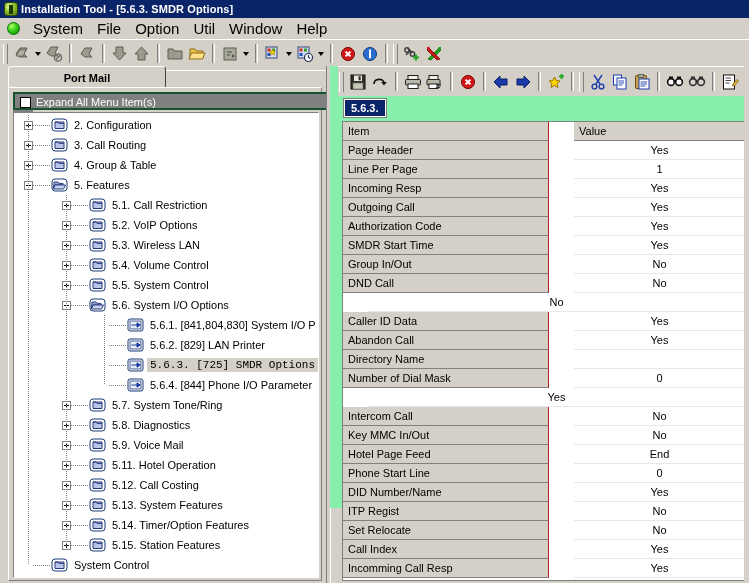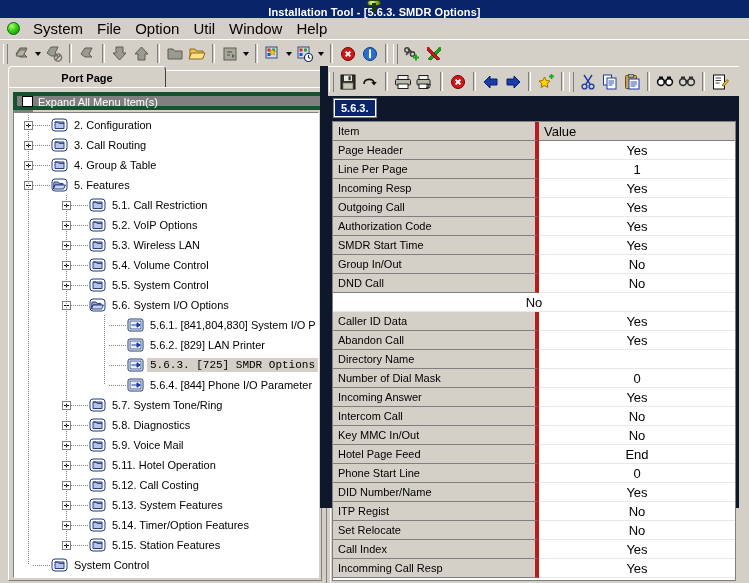--- a/index.html
+++ b/index.html
@@ -16,21 +16,20 @@
   
   .titlebar {
     height: 18px;
     background: #0a246a;
     color: #ffffff;
     display: flex; align-items: center;
     padding: 0 2px;
     font-weight: bold;
     font-size: 11px;
     letter-spacing: 0.1px;
-    flex-direction: column;
   }
   .titlebar .appicon {
     width: 14px; height: 14px; margin: 0 3px 0 2px;
     border-radius: 3px;
     background: radial-gradient(circle at 35% 30%, #eaf7a0 0%, #8fbf2a 45%, #4d7a0a 100%);
     border: 1px solid #2d4a05;
     box-sizing: border-box;
     position: relative;
   }
   .titlebar .appicon::after{
@@ -110,23 +109,23 @@
   .panelbody {
     position:absolute; left:8px; top:21px; width:314px; height:494px;
     background:#d4d0c8;
     border:1px solid #ffffff;
     border-right-color:#808080; border-bottom-color:#808080;
     box-sizing:border-box;
   }
   .expandbar {
     position:absolute; left:4px; top:4px; width:334px; height:18px;
     background:#808080;
-    display:flex; align-items:flex-start;
+    display:flex; align-items:flex-end;
     box-sizing:border-box;
-    border:4px solid #14532d;
+    border:2px solid #14532d;
   }
   .expandbar .cb {
     width:11px; height:11px; margin:0 5px 0 5px; background:#ffffff;
     border:1px solid #000; box-sizing:border-box; flex:0 0 auto;
   }
   .expandbar .lbl { color:#ffffff; font-size:11px; white-space:nowrap; }
   .expandbar .plus {
     position:absolute; right:2px; top:1px; width:15px; height:15px;
     background:#ffffff; border:1px solid #000; box-sizing:border-box;
     display:flex; align-items:center; justify-content:center;
@@ -157,21 +156,21 @@
            background-image: linear-gradient(to bottom,#808080 1px, transparent 1px);
            background-size:1px 2px; }
   .folder {
     width:17px; height:14px; flex:0 0 auto; position:relative; margin-right:6px;
   }
   .folder svg{ display:block; }
   .tlabel { font-size:11px; color:#000; }
   .tlabel.sel { background:#d4d0c8; padding:1px 3px; margin-left:-3px;font-family:Liberation Mono, monospace; }
 
   
-  .rightpane { position:absolute; left:320px; top:0; width:419px; height:442px; background:#0f172a; }
+  .rightpane { position:absolute; left:330px; top:0; width:419px; height:442px; background:#86efac; }
   .rtoolbar {
     position:absolute; left:8px; top:0px; width:411px; height:30px;
     display:flex; align-items:center;
     background:#d4d0c8;
     border-top:1px solid #ffffff;
     box-sizing:border-box;
   }
   .rbadge {
     position:absolute; left:14px; top:33px;
     background:#0a246a; color:#ffffff; font-weight:bold; font-size:11px;
@@ -182,33 +181,33 @@
     position:absolute; left:12px; top:55px; width:404px; height:460px;
     border:1px solid #808080;
     box-sizing:border-box;
     background:#ffffff;
     overflow:hidden;
   }
   .grow { display:flex; height:19px; box-sizing:border-box; }
   .gcell-item {
     width:206px; box-sizing:border-box;
     background:#d4d0c8;
-    border-right:4px solid #b91c1c;
+    border-right:1px solid #b91c1c;
     border-bottom:1px solid #808080;
     padding-left:5px;
     display:flex; align-items:center;
     font-size:11px; color:#000;
     white-space:nowrap; overflow:hidden;
   }
   .gcell-val {
     flex:1; box-sizing:border-box;
     background:#ffffff;
     border-bottom:1px solid #e8e8e8;
     display:flex; align-items:center; justify-content:center;
-    font-size:13px; color:#000;
+    font-size:11px; color:#000;margin-left:25px;
   }
   .grow.hdr .gcell-item { background:#d4d0c8; border-bottom:1px solid #808080; }
   .grow.hdr .gcell-val {
     background:#d4d0c8; justify-content:flex-start; padding-left:5px;
     border-bottom:1px solid #808080;
   }
 
   
   .splitter {
     position:absolute; left:326px; top:0; width:5px; height:517px;
@@ -372,21 +371,21 @@
   </div>
 
   <div class="main">
 
     <div class="leftedge"></div>
 
     <div class="leftpane">
       <div class="tabstrip">
         <div class="tabrest"></div>
         <div class="tab">
-          <span>Port Page</span>
+          <span>Port Mail</span>
         </div>
       </div>
 
       <div class="panelbody">
         <div class="expandbar">
           <div class="cb"></div>
           <div class="lbl">Expand All Menu Item(s)</div>
           <div class="plus">+</div>
         </div>
         <div class="treecorner"></div>
@@ -882,21 +881,20 @@
             </div>
             <div class="grow">
               <div class="gcell-item">Directory Name</div>
               <div class="gcell-val"></div>
             </div>
             <div class="grow">
               <div class="gcell-item">Number of Dial Mask</div>
               <div class="gcell-val">0</div>
             </div>
             <div class="grow">
-              <div class="gcell-item">Incoming Answer</div>
               <div class="gcell-val">Yes</div>
             </div>
             <div class="grow">
               <div class="gcell-item">Intercom Call</div>
               <div class="gcell-val">No</div>
             </div>
             <div class="grow">
               <div class="gcell-item">Key MMC In/Out</div>
               <div class="gcell-val">No</div>
             </div>

